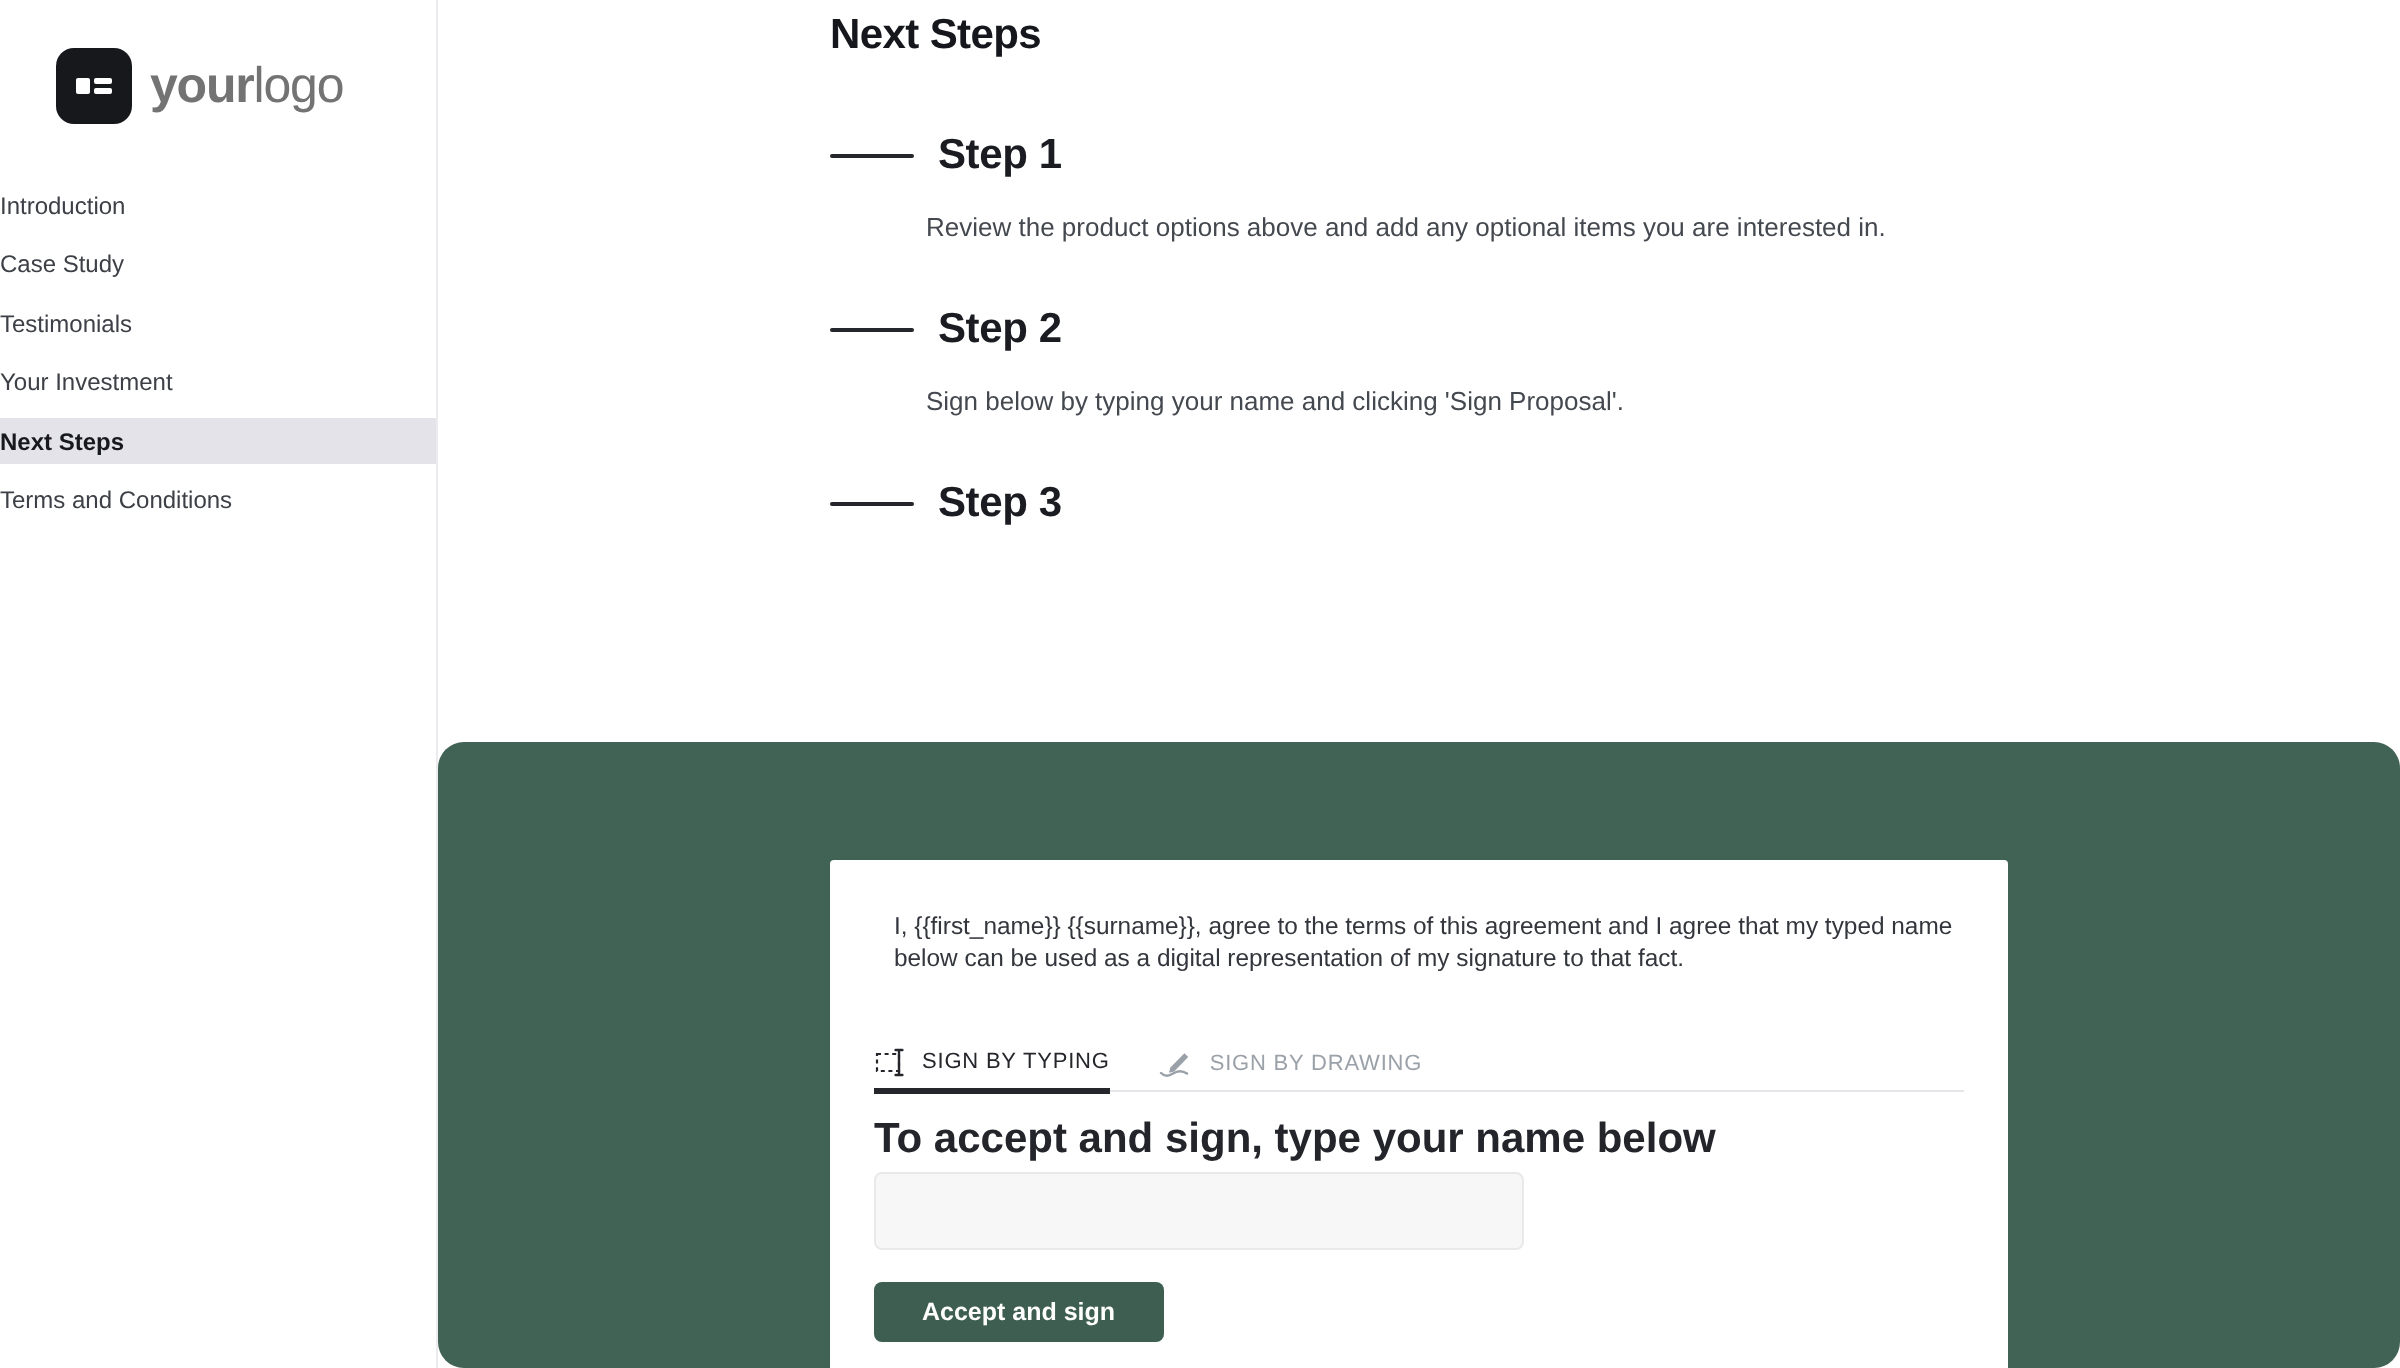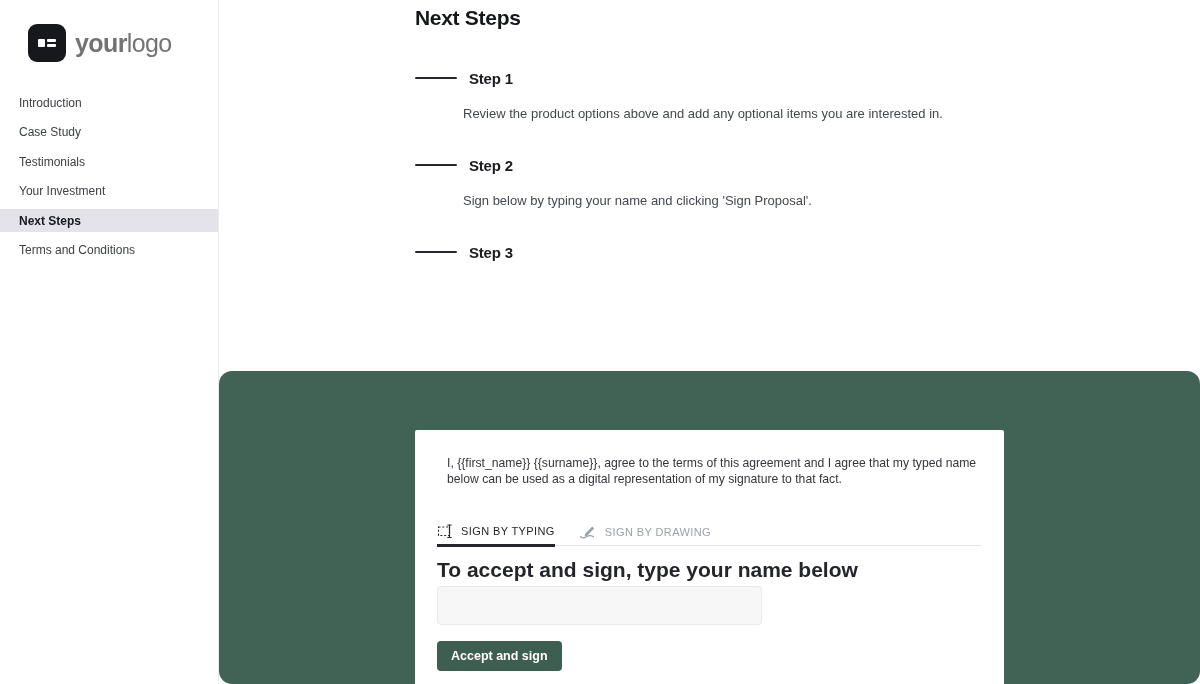--- a/index.html
+++ b/index.html
@@ -14,54 +14,54 @@
     display:flex; align-items:center; justify-content:center; }
   .logo-glyph { display:flex; align-items:center; gap:2.5px; }
   .logo-glyph .sq { width:6.5px; height:8px; background:#fff; border-radius:1px; }
   .logo-glyph .bars { display:flex; flex-direction:column; gap:2.5px; }
   .logo-glyph .bars i { display:block; width:9px; height:2.8px; background:#fff; border-radius:1px; }
   .logo-text { font-size:25px; letter-spacing:-0.6px; color:#737373; }
   .logo-text .b { font-weight:700; }
   .logo-text .l { font-weight:400; }
   .nav { margin-top:26px; }
   .nav-item { position:relative; height:29.5px; display:flex; align-items:center;
-    padding-left:19px; font-size:12px; color:#3d4046; cursor:pointer; }
+    font-size:12px; color:#3d4046; cursor:pointer; }
   .nav-item span { position:relative; z-index:1; }
   .nav-item.active { font-weight:700; color:#17191e; }
   .nav-item.active::before { content:""; position:absolute; left:0; right:0; top:3px; bottom:3.5px;
     background:#e3e3e9; }
 
   
   .main { flex:1; display:flex; flex-direction:column; }
   .content-white { height:371px; background:#fff; }
   .col { width:589px; margin-left:196px; padding-top:5px; }
   .page-title { font-size:21px; font-weight:700; letter-spacing:-0.3px; line-height:25px; color:#15171c; }
   .step-head { display:flex; align-items:center; gap:12px; margin-top:36px; height:24px; }
   .step-head + .step-desc { margin-top:15px; }
   .step-dash { width:42px; height:2.5px; background:#24262b; border-radius:2px; }
-  .step-title { font-size:15px; font-weight:700; letter-spacing:-0.2px; color:#1a1c21; }
+  .step-title { font-size:21px; font-weight:700; letter-spacing:-0.2px; color:#1a1c21; }
   .step-desc { margin-left:48px; font-size:13px; line-height:18px; color:#44484f; }
   .step-block + .step-block .step-head { margin-top:30px; }
 
   
   .sign-section { flex:1; overflow:hidden;border-radius:13px; }
   .card { width:589px; margin:59px 0 0 196px; background:#fff; border-radius:2px;
     padding:26px 22px 60px; height:420px; }
   .agreement { margin-left:10px; width:535px; font-size:12.2px; line-height:15.5px; color:#33363c; }
   .tabs { display:flex; margin-top:36px; border-bottom:1px solid #e4e6e9; }
   .tab { display:inline-flex; align-items:center; gap:8px; padding-bottom:5px;
     font-size:11px; letter-spacing:0.4px; cursor:pointer; }
   .tab.active { color:#24262b; border-bottom:3px solid #24262b; margin-bottom:-2px; font-weight:400; }
   .tab.inactive { color:#9ba1a9; margin-left:24px; }
   .tab svg { display:block; }
   .type-prompt { margin-top:15px; font-size:21px; font-weight:700; line-height:17px; color:#23252b; }
   .name-input { margin-top:8px; display:block; width:325px; height:39px; background:#f7f7f8;
     border:1px solid #e9e9eb; border-radius:4px; outline:none; padding:0 10px;
     font-family:"Liberation Sans", sans-serif; font-size:13px; color:#33363c; }
-  .accept-btn { margin-top:16px; display:inline-block; height:30px; padding:0 14px;
+  .accept-btn { margin-top:16px; display:inline-block; height:30px; padding:0 24px;
     border:none; border-radius:4px; color:#fff; font-family:"Liberation Sans", sans-serif;
     font-size:12.5px; font-weight:700; cursor:pointer; }
 </style>
 </head>
 <body>
 
 <div class="app">
 
   <aside class="sidebar">
     <div class="logo">

